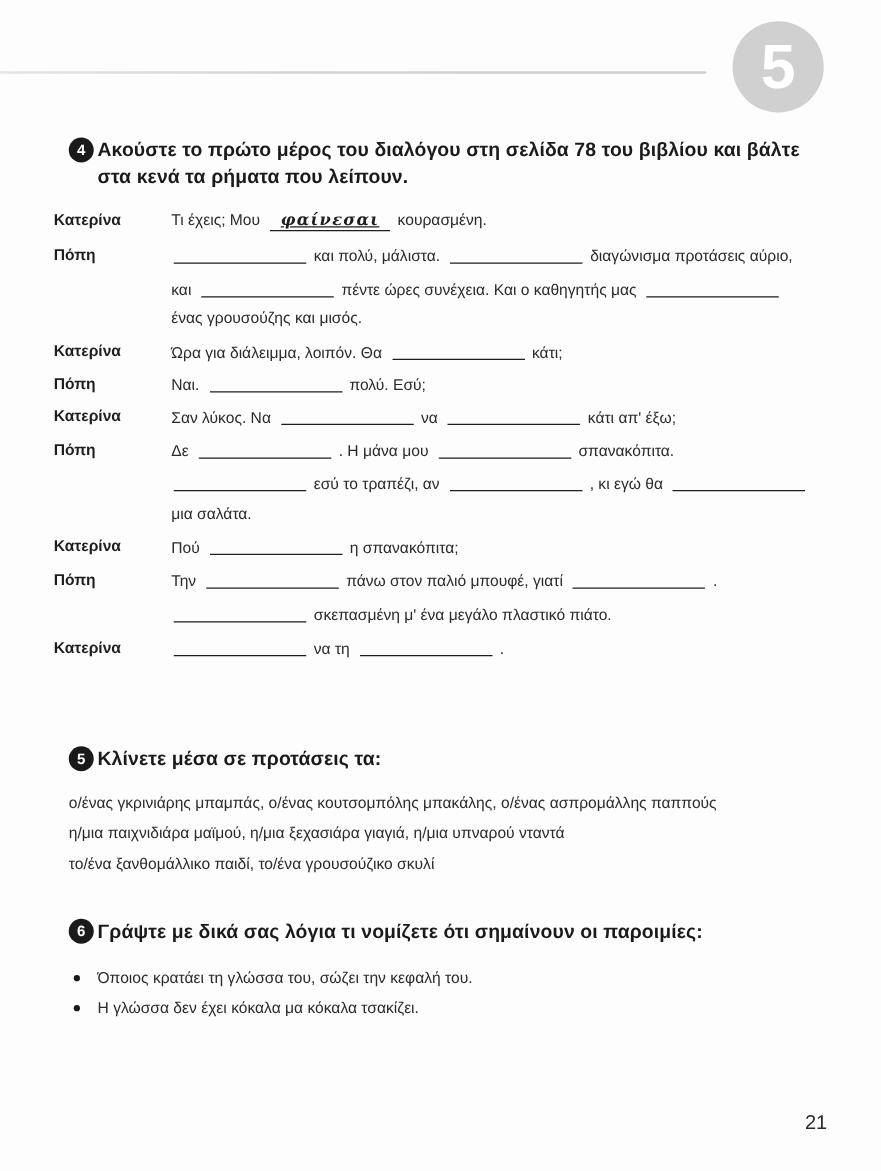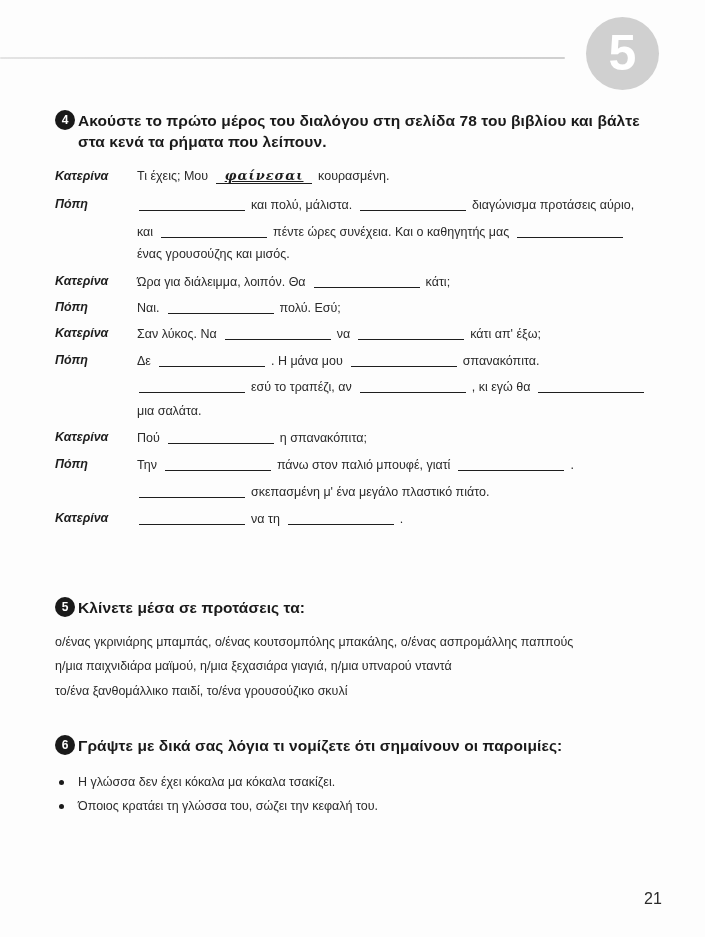--- a/index.html
+++ b/index.html
@@ -25,21 +25,21 @@
     font-size: 12px; font-weight: bold; text-align: center; line-height: 20px;
     flex: none; margin-top: 0px;
   }
   .ex-title {
     margin-left: 3px; font-weight: bold; font-size: 15.5px; line-height: 21px;
     color: #1a1a1a; letter-spacing: 0.1px;
   }
   .dlg { position: absolute; left: 0; top: 0; }
   .row { position: absolute; left: 0; height: 20px; font-size: 12.5px; line-height: 20px; white-space: nowrap; }
   .speaker {
-    position: absolute; left: 55px; font-weight: bold; font-style: italic; font-size: 12.5px;
+    position: absolute; left: 43px; font-weight: bold; font-size: 12.5px;
   }
   .line { position: absolute; left: 137px; display: flex; align-items: baseline; }
   .seg { display: inline-block; margin-right: 6px; color: #2a2a2a; }
   .blank {
     display: inline-block; width: 106px; height: 14px; border-bottom: 1.6px solid #1e1e1e;
     margin: 0 6px 0 2px; vertical-align: baseline; position: relative; top: 2px;
   }
   .blank.filled {
     width: 96px; text-align: center; font-style: italic; font-weight: bold;
     font-family: "DejaVu Serif", serif; font-size: 13px; line-height: 14px;
@@ -189,21 +189,21 @@
 <div class="plain" style="top:656px;">η/μια παιχνιδιάρα μαϊμού, η/μια ξεχασιάρα γιαγιά, η/μια υπναρού νταντά</div>
 <div class="plain" style="top:681px;">το/ένα ξανθομάλλικο παιδί, το/ένα γρουσούζικο σκυλί</div>
 
 <div class="ex-head" style="top:735px;">
   <div class="ex-num">6</div>
   <div class="ex-title">Γράψτε με δικά σας λόγια τι νομίζετε ότι σημαίνουν οι παροιμίες:</div>
 </div>
 <div class="bullets">
   <div class="bullet-item">
     <span class="dot"></span>
-    <span>Η γλώσσα δεν έχει κόκαλα μα κόκαλα τσακίζει.</span>
+    <span>Όποιος κρατάει τη γλώσσα του, σώζει την κεφαλή του.</span>
   </div>
   <div class="bullet-item">
     <span class="dot"></span>
-    <span>Όποιος κρατάει τη γλώσσα του, σώζει την κεφαλή του.</span>
+    <span>Η γλώσσα δεν έχει κόκαλα μα κόκαλα τσακίζει.</span>
   </div>
 </div>
 
 <div class="page-num">21</div>
 
 </body></html>

